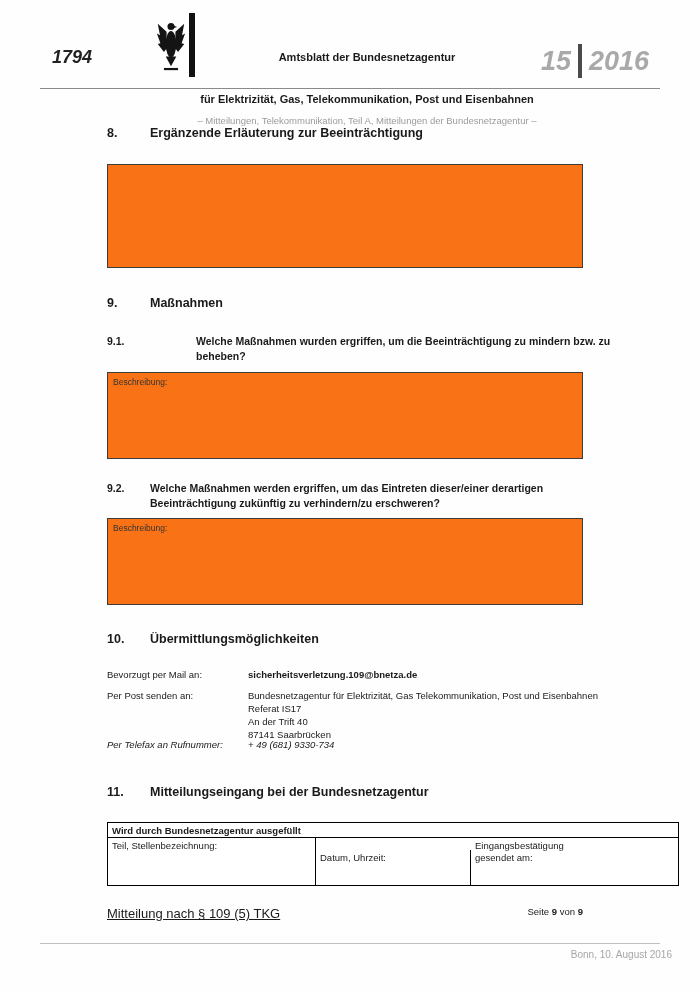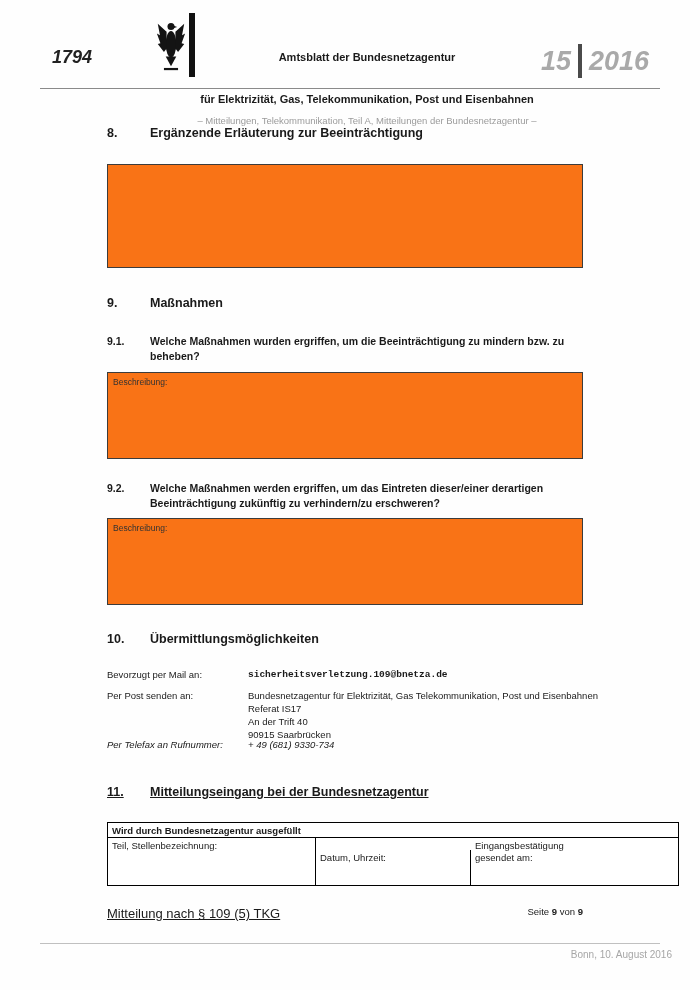--- a/index.html
+++ b/index.html
@@ -44,21 +44,21 @@
   .fill-box {
     position: absolute; left: 107px; width: 476px;
     border: 1px solid #3c3c3c; background: #f97316;
     padding: 4px 5px; font-size: 8.5px; color: #333;
   }
 
   
   .contact-row { position: absolute; left: 107px; display: flex; font-size: 9.5px; line-height: 13px; }
   .contact-row .lbl { width: 141px; flex: 0 0 141px; }
   .contact-row .val { }
-  .contact-row .val.bold { font-weight: bold; font-family: Liberation Mono, monospace; }
+  .contact-row .val.bold { font-weight: bold; }
 
   
   .intake-table {
     position: absolute; left: 107px; top: 822px; width: 572px;
     border: 1px solid #000; background: #fff; font-size: 9.5px;
   }
   .intake-table .thead {
     border-bottom: 1px solid #000; font-weight: bold;
     padding: 2px 4px; height: 15px; line-height: 11px;
   }
@@ -119,21 +119,21 @@
     <span>Ergänzende Erläuterung zur Beeinträchtigung</span>
   </div>
 
   <div class="fill-box" style="top:164px; height:104px;"></div>
 
   <div class="sec-heading" style="top:296px;">
     <span class="num">9.</span>
     <span>Maßnahmen</span>
   </div>
 
-  <div class="sub-heading" style="top:334px;">
+  <div class="sub-heading" style="top:334px;gap:46px;">
     <span class="num">9.1.</span>
     <span class="txt">Welche Maßnahmen wurden ergriffen, um die Beeinträchtigung zu mindern bzw. zu beheben?</span>
   </div>
 
   <div class="fill-box" style="top:372px; height:87px;">
     <span>Beschreibung:</span>
   </div>
 
   <div class="sub-heading" style="top:481px;">
     <span class="num">9.2.</span>
@@ -153,30 +153,30 @@
     <span class="lbl">Bevorzugt per Mail an:</span>
     <span class="val bold">sicherheitsverletzung.109@bnetza.de</span>
   </div>
 
   <div class="contact-row" style="top:689px;">
     <span class="lbl">Per Post senden an:</span>
     <span class="val">
       <div>Bundesnetzagentur für Elektrizität, Gas Telekommunikation, Post und Eisenbahnen</div>
       <div>Referat IS17</div>
       <div>An der Trift 40</div>
-      <div>90915 Saarbrücken</div>
+      <div>87141 Saarbrücken</div>
     </span>
   </div>
 
   <div class="contact-row" style="top:738px;font-style:italic;">
     <span class="lbl">Per Telefax an Rufnummer:</span>
     <span class="val">+ 49 (681) 9330-734</span>
   </div>
 
-  <div class="sec-heading" style="top:785px;text-decoration:underline;">
+  <div class="sec-heading" style="top:785px;">
     <span class="num">11.</span>
     <span>Mitteilungseingang bei der Bundesnetzagentur</span>
   </div>
 
   <div class="intake-table">
     <div class="thead">Wird durch Bundesnetzagentur ausgefüllt</div>
     <div class="trow">
       <div class="tcell c1">
         <span>Teil, Stellenbezeichnung:</span>
       </div>

